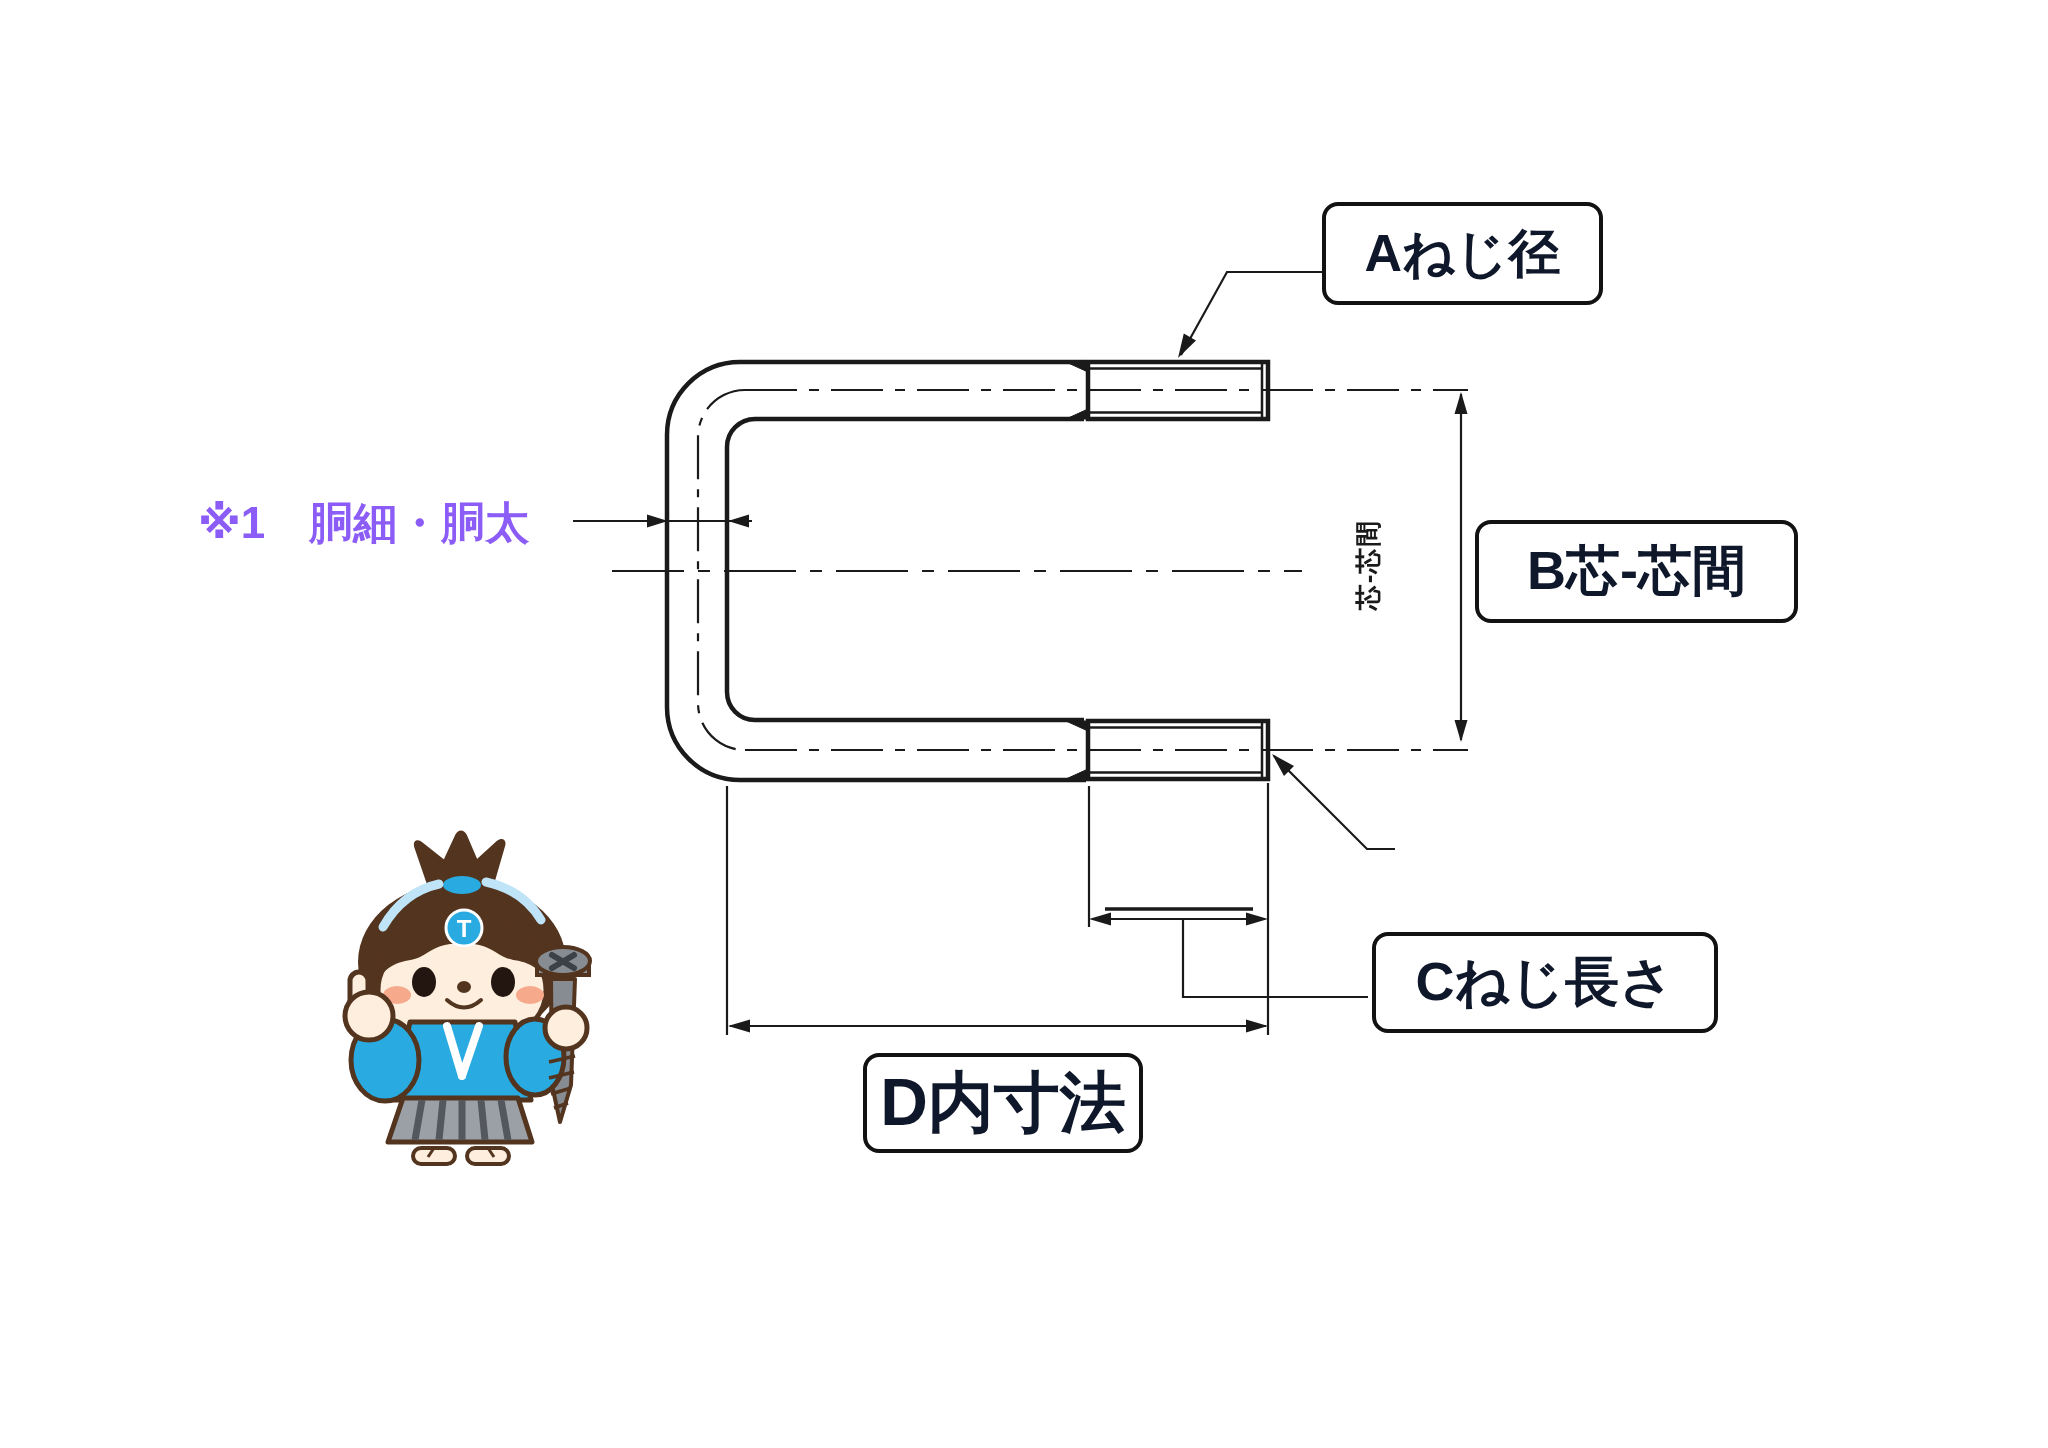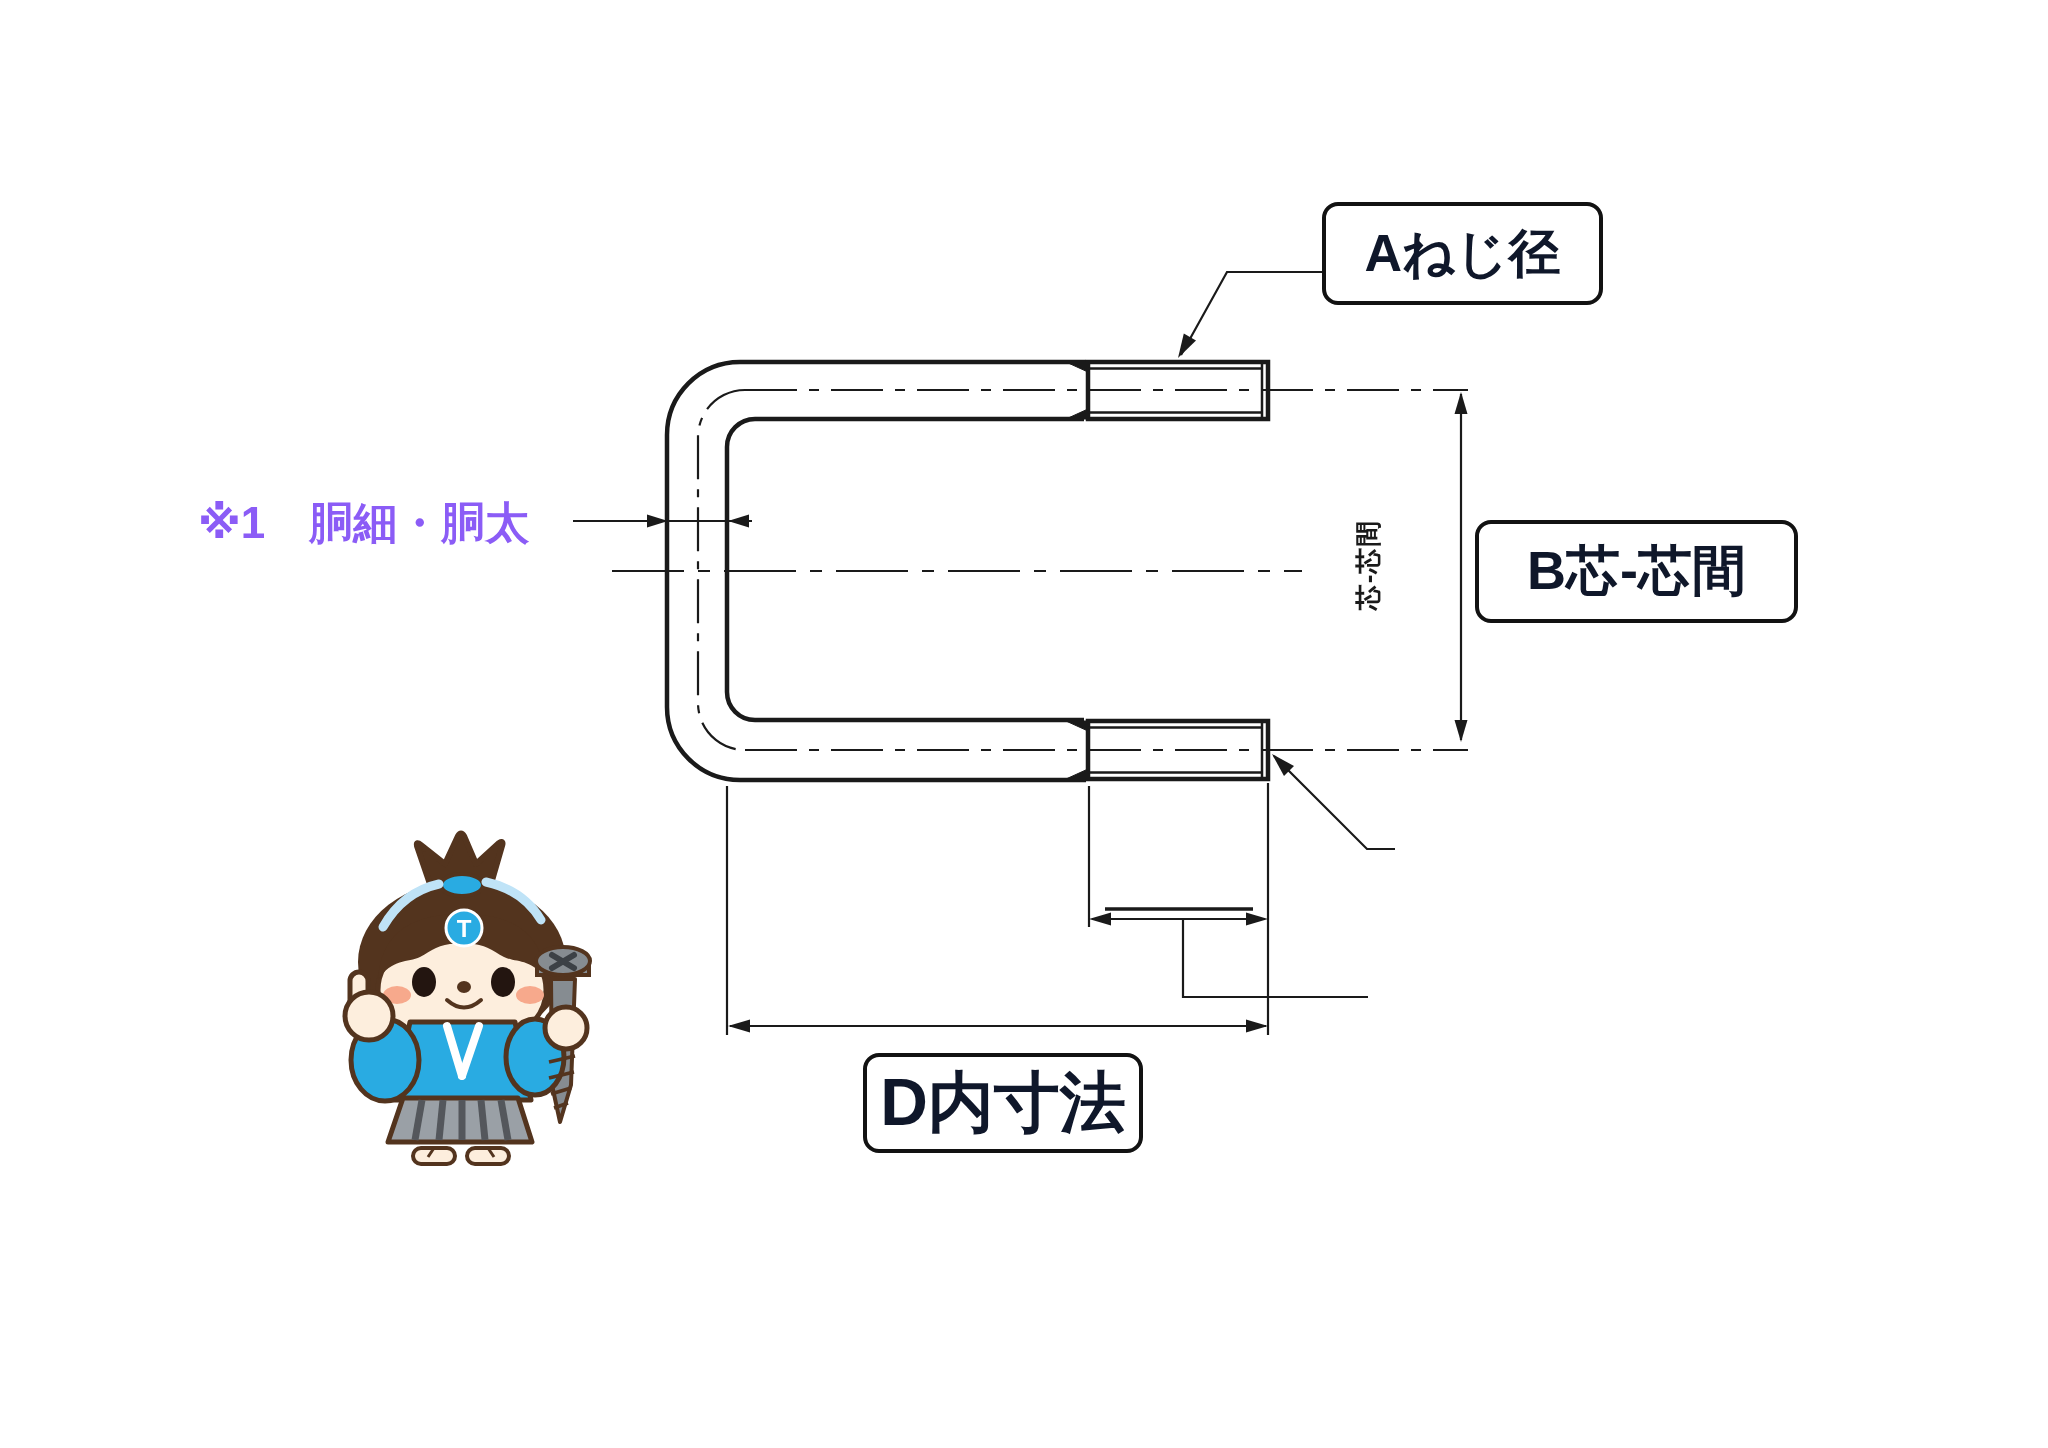--- a/index.html
+++ b/index.html
@@ -175,17 +175,20 @@
 
 
   <div class="vtext">芯-芯間</div>
 
   <div class="label-box box-a">
     <span>Aねじ径</span>
   </div>
   <div class="label-box box-b">
     <span>B芯-芯間</span>
   </div>
+  <div class="label-box box-c">
+    <span>Cねじ長さ</span>
+  </div>
   <div class="label-box box-d">
     <span>D内寸法</span>
   </div>
 
 </div>
 
 </body></html>

